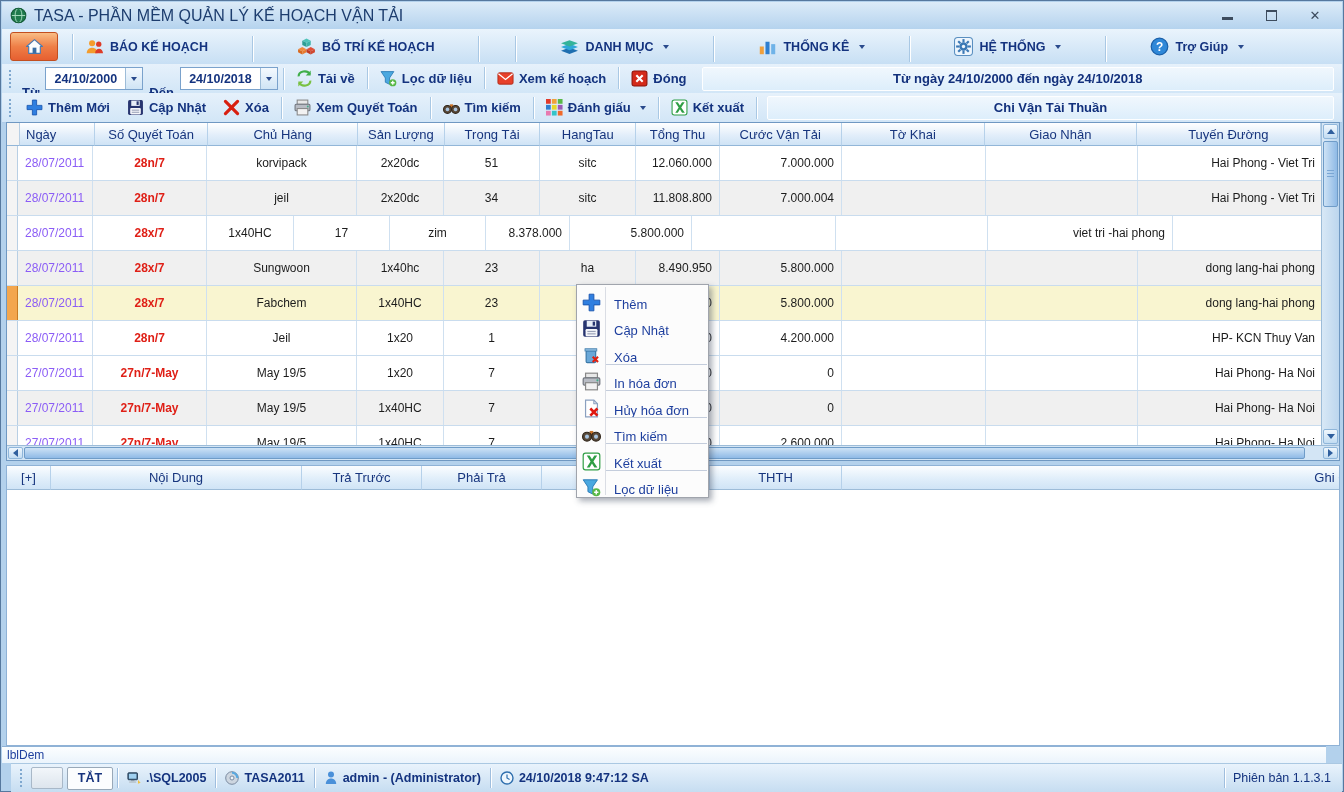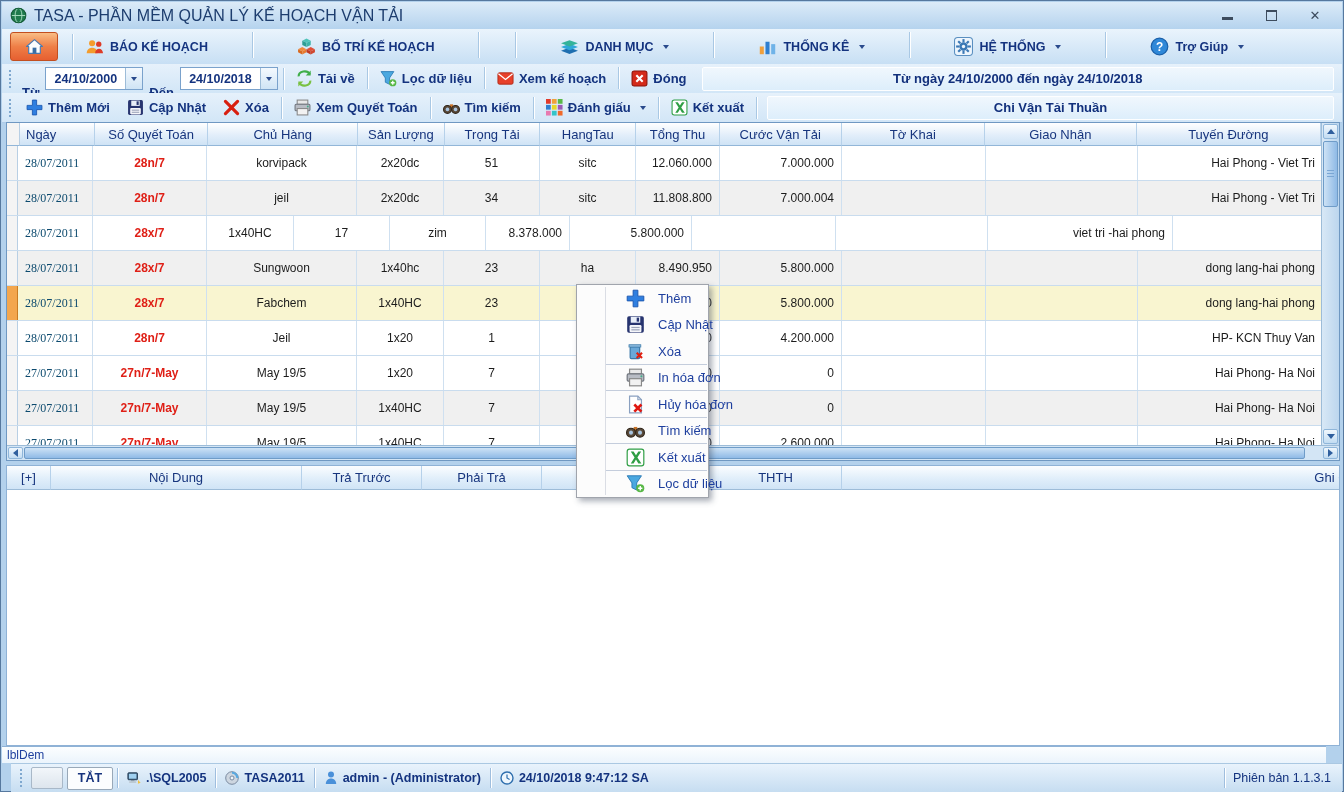--- a/index.html
+++ b/index.html
@@ -60,21 +60,21 @@
     border-right:1px solid #b6d1ea;border-bottom:1px solid #92b6d8;white-space:nowrap;}
   .g-rows{position:absolute;left:0;top:23px;right:18px;bottom:15px;overflow:hidden;}
   .g-row{display:flex;height:35px;box-sizing:border-box;border-bottom:1px solid #c9dcee;background:#fff;}
   .g-row.shade{background:#f0f0f0;}
   .g-row.sel{background:#f9f5d0;}
   .g-ind{width:11px;box-sizing:border-box;border-right:1px solid #b8cfe4;background:#f4f4f4;flex:none;}
   .sel .g-ind{background:#f3a64e;border-right:1px solid #c97b23;}
   .g-cell{box-sizing:border-box;display:flex;align-items:center;padding:0 7px;font-size:12px;
     color:#1c1c1c;border-right:1px solid #cfe0f0;overflow:hidden;white-space:nowrap;flex:none;}
   .a-left{justify-content:flex-start}.a-center{justify-content:center}.a-right{justify-content:flex-end}
-  .c-navy{color:#0c4a6e;font-family:Liberation Serif, serif;}
+  .c-navy{color:#8b5cf6;}
   .c-red{color:#df1f16;font-weight:bold;}
 
   
   .vscroll{position:absolute;top:0;right:0;width:18px;bottom:15px;
     background:linear-gradient(90deg,#d8e8f6,#bcd6ee);border-left:1px solid #9dbcd8;box-sizing:border-box;}
   .sc-btn{position:absolute;left:1px;right:1px;height:15px;border:1px solid #8fb6da;border-radius:2px;
     background:linear-gradient(#f0f7fd,#c2dcf2);display:flex;align-items:center;justify-content:center;box-sizing:border-box;}
   .v-up{top:1px;} .v-down{bottom:1px;}
   .v-thumb{position:absolute;left:1px;right:1px;top:18px;height:66px;border:1px solid #6f9cc8;border-radius:2px;
     background:linear-gradient(90deg,#cde2f5,#8fbae6);box-sizing:border-box;}
@@ -118,21 +118,21 @@
     padding:0 5px;white-space:nowrap;}
   .sb-sep{width:1px;height:20px;background:#9fbede;box-shadow:1px 0 0 #ffffff;}
   .sb-right{margin-left:auto;display:flex;align-items:center;gap:8px;}
   .sb-version{color:#14337f;font-size:12.5px;padding-right:6px;}
 
   
   .ctx{position:absolute;left:575px;top:283px;width:133px;height:214px;z-index:60;
     background:#fcfcfc;border:1px solid #a0a4ac;box-shadow:3px 3px 6px rgba(60,70,90,.45);
     display:flex;flex-direction:column;box-sizing:border-box;}
   .ctx::before{content:"";position:absolute;left:28px;top:2px;bottom:2px;width:1px;background:#dadde4;}
-  .ctx-item{flex:1;display:flex;align-items:center;position:relative;padding-left:44px;}
+  .ctx-item{flex:1;display:flex;align-items:flex-end;position:relative;}
   .ctx-item.sep::after{content:"";position:absolute;left:29px;right:1px;bottom:0;height:1px;background:#c4cddc;}
   .ctx-ic{width:28px;display:flex;align-items:center;justify-content:center;flex:none;}
   .ctx-label{color:#1e3f9e;font-size:13px;padding-left:9px;white-space:nowrap;}
 
   .icn{display:inline-flex;width:17px;height:17px;flex:none;}
   .icn svg{width:100%;height:100%;}
   .icn-sm{width:14px;height:14px;}
   .icn-lg{width:19px;height:19px;}
 </style>
 </head>
@@ -164,21 +164,21 @@
   <div class="menubar">
     <div class="home-btn" id="home-btn-slot">
         <span class="icn icn-lg">
           <svg viewBox="0 0 18 15">
             <path d="M9 1 1.5 7.5h2V14h11V7.5h2z" fill="#fdfdfd" stroke="#4a7ab0" stroke-width="1.1" stroke-linejoin="round"></path>
             <rect x="7.2" y="8.6" width="3.6" height="5.4" fill="#3a6ea5"></rect>
           </svg>
         </span>
       </div>
     <span class="menu-sep"></span>
-    <div id="menu-items" style="display:flex;align-items:flex-start;gap:32px;">
+    <div id="menu-items" style="display:flex;align-items:flex-end;gap:32px;">
         <div class="menu-item">
           <span class="icn icn-lg">
             <svg viewBox="0 0 20 17">
               <circle cx="7.5" cy="5" r="3.2" fill="#f49c2c"></circle>
               <path d="M1.8 15.5c0-3.4 2.5-5.7 5.7-5.7s5.7 2.3 5.7 5.7z" fill="#f49c2c"></path>
               <circle cx="14.5" cy="6" r="2.8" fill="#dd3b27"></circle>
               <path d="M10.6 15.5c.3-2.9 2-4.7 4.2-4.7 2.3 0 4 1.9 4.2 4.7z" fill="#dd3b27"></path>
             </svg>
           </span>
           <span>BÁO KẾ HOẠCH</span>

